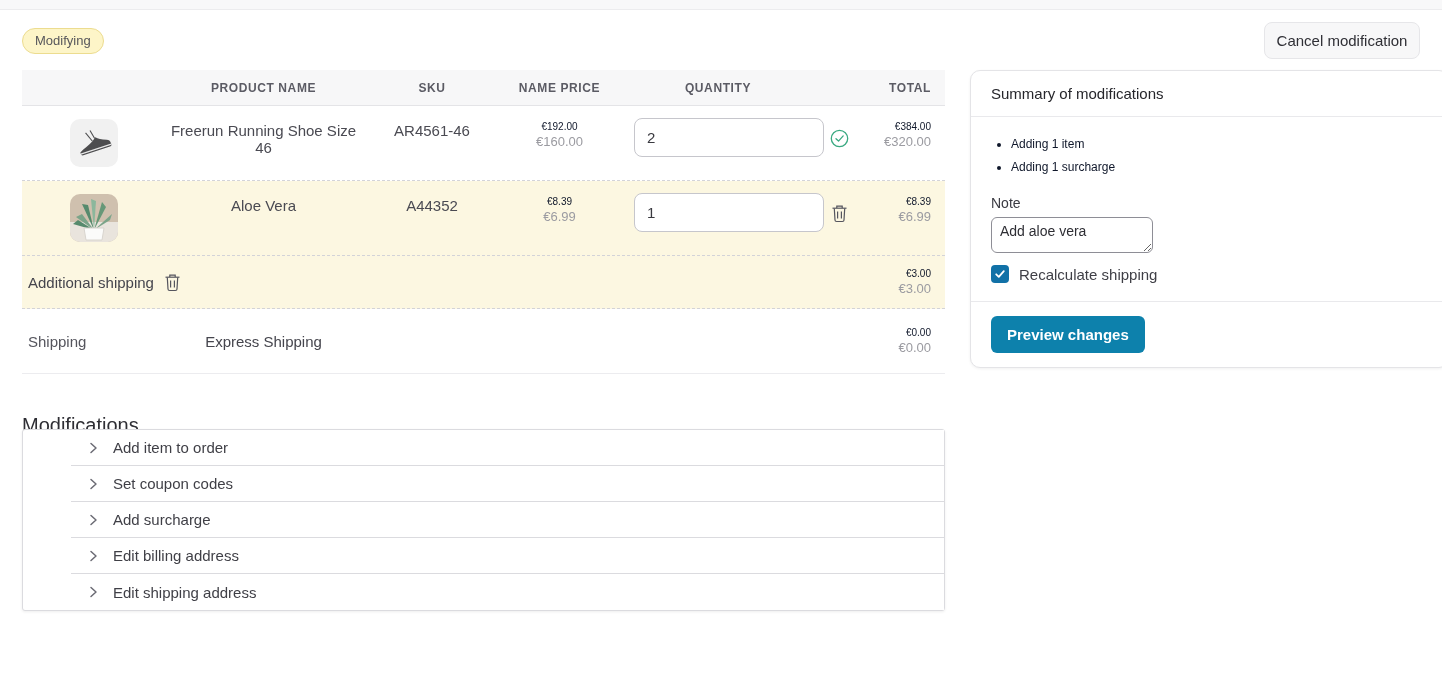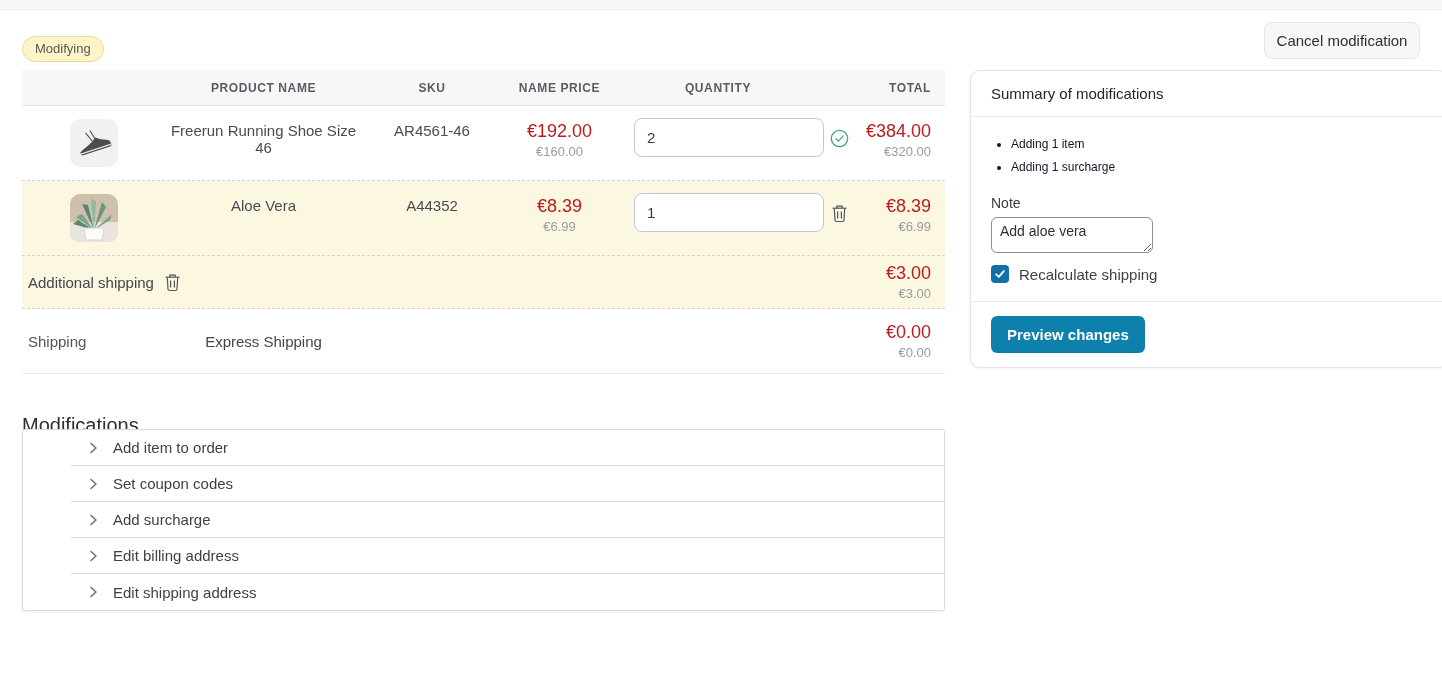--- a/index.html
+++ b/index.html
@@ -2,21 +2,21 @@
 <html><head>
 <meta charset="utf-8">
 <style>
   * { margin:0; padding:0; box-sizing:border-box; }
   html,body { width:1442px; height:690px; background:#ffffff;
     font-family:"Liberation Sans", sans-serif; color:#45454d; overflow:hidden; }
 
   .topband { position:absolute; left:0; top:0; width:1442px; height:10px;
     background:#f8f8f9; border-bottom:1px solid #ececee; }
 
-  .badge { position:absolute; left:22px; top:36px; display:inline-block;
+  .badge { position:absolute; left:22px; top:28px; display:inline-block;
     background:#fdf5c8; border:1px solid #ecdc8f; color:#57575b;
     font-size:13px; padding:4px 12px 5px; border-radius:13px; }
 
   .cancel-btn { position:absolute; left:1264px; top:22px; width:156px; height:37px;
     background:#f7f7f8; border:1px solid #e6e6e9; border-radius:8px;
     font-size:15px; color:#2f2f35; font-family:inherit; cursor:pointer; }
 
   
   .order-table { position:absolute; left:22px; top:70px; width:923px; }
   .trow { display:grid;
@@ -27,21 +27,21 @@
   .th.right { justify-content:flex-end; padding-right:14px; }
 
   .item-row { border-bottom:1px dashed #d3d3d8; }
   .item-row.r1 { height:75px; }
   .item-row.r2 { height:75px; background:#fcf7e1; }
   .cell-img { display:flex; justify-content:center; padding-top:13px; }
   .pimg { width:48px; height:48px; border-radius:10px; overflow:hidden; }
   .cell-name, .cell-sku { text-align:center; padding-top:16px; font-size:15px; color:#4a4a52; }
   .cell-price { text-align:center; padding-top:15px; }
   .cell-total { text-align:right; padding-top:15px; padding-right:14px; }
-  .p-main { display:block; font-size:18px; color:#b91c1c; }
+  .p-main { display:block; font-size:10px; color:#0f172a; }
   .p-sub { display:block; font-size:13px; color:#9b9ba1; margin-top:2px; }
   .cell-qty { padding-top:12px; padding-left:17px; }
   .qty-input { width:190px; height:39px; border:1px solid #c6c6cc; border-radius:8px;
     font-size:15px; color:#3a3a40; padding:0 12px; font-family:inherit; background:#fff; }
   .cell-action { display:flex; justify-content:center; padding-top:23px; }
 
   .shiprow { height:53px; background:#fcf7e1; border-bottom:1px dashed #d3d3d8;
     display:flex; align-items:center; }
   .shiprow .left { display:flex; align-items:center; gap:10px; padding-left:6px;
     font-size:15px; color:#45454d; }

